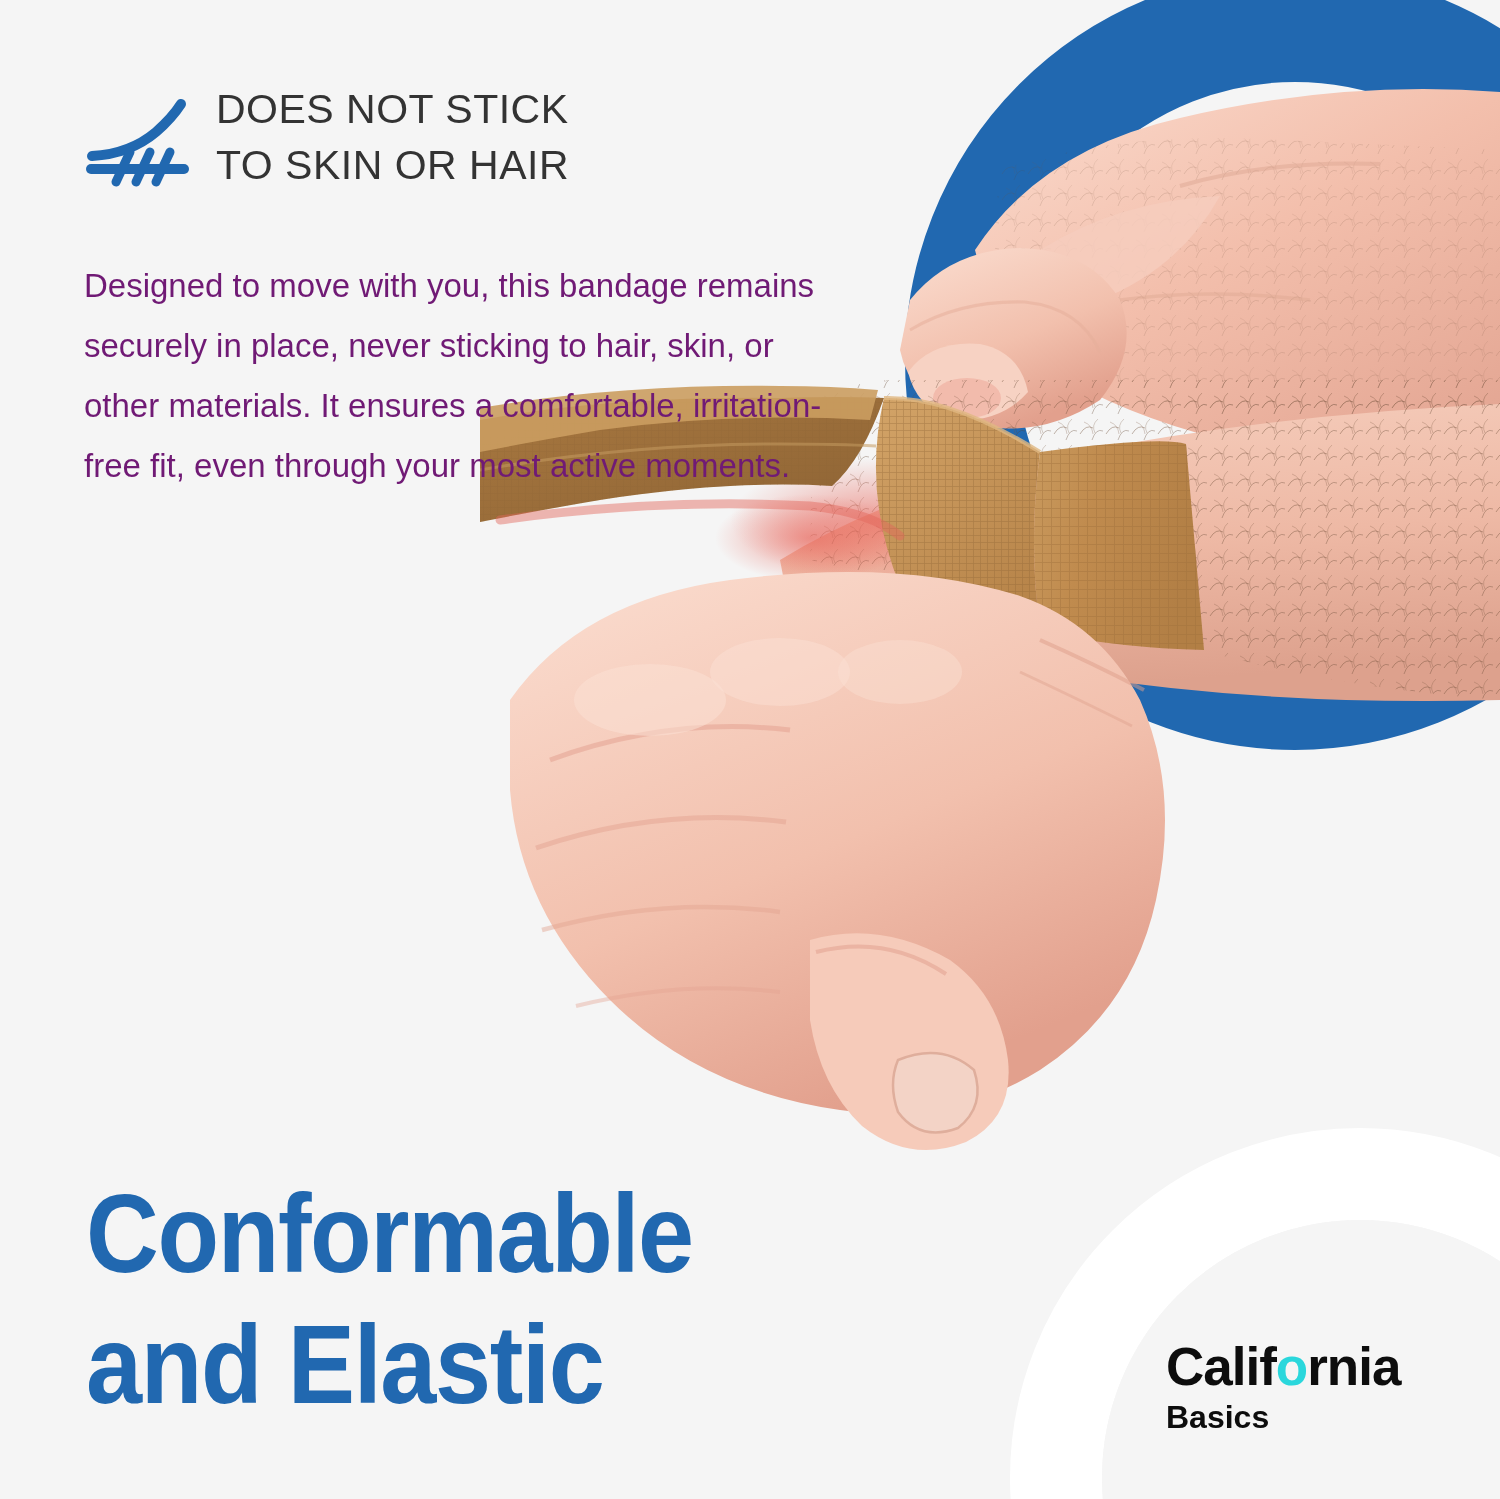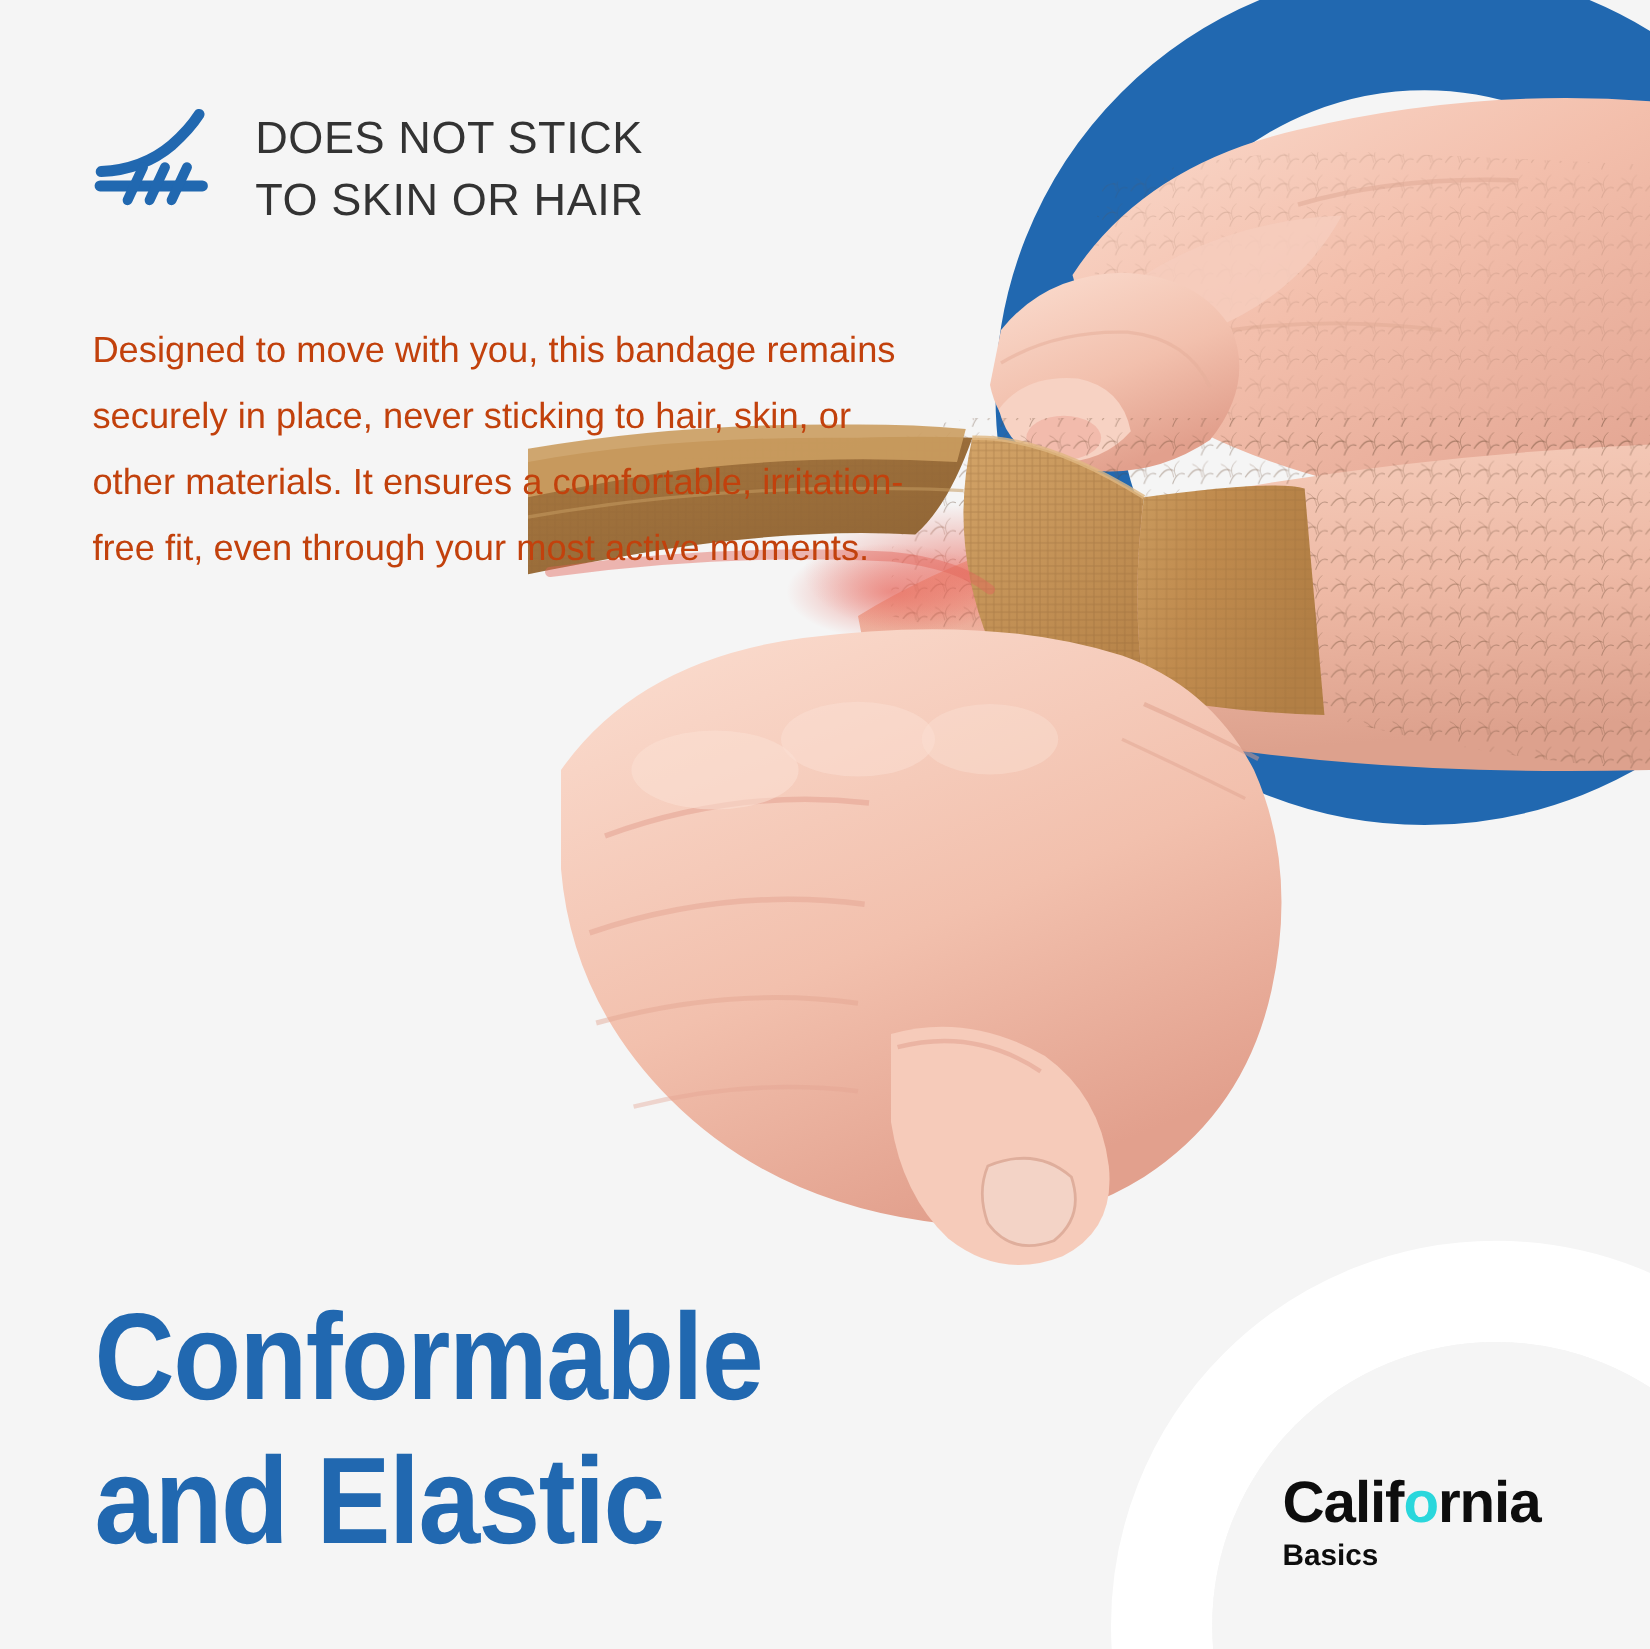--- a/index.html
+++ b/index.html
@@ -89,31 +89,31 @@
     margin-top: 12px;
   }
   .feature-icon svg { display: block; width: 100%; height: 100%; }
 
   .feature-title {
     font-size: 41px;
     line-height: 1.36;
     letter-spacing: 0.5px;
     color: #333333;
     font-weight: 400;
-    margin: 16px;
+    margin: 0;
     padding-top: 4px;
     white-space: pre-line;
   }
 
   .feature-body {
     margin: 0;
     padding-top: 62px;
     font-size: 33px;
     line-height: 1.82;
-    color: #c2410c;
+    color: #701a75;
     font-weight: 400;
     max-width: 770px;
   }
 
   
   .headline {
     position: absolute;
     left: 86px;
     top: 1168px;
     z-index: 6;
@@ -142,21 +142,21 @@
     font-weight: 700;
     color: #0d0d0d;
     letter-spacing: -1px;
     line-height: 1;
     white-space: nowrap;
   }
   .logo-o {
     color: #2ad7dc;
   }
   .logo-sub {
-    font-size: 27px;
+    font-size: 32px;
     font-weight: 700;
     color: #0d0d0d;
     letter-spacing: 0px;
     line-height: 1;
     margin-top: 8px;
     margin-right: 4px;
   }
 </style>
 </head>
 <body>

